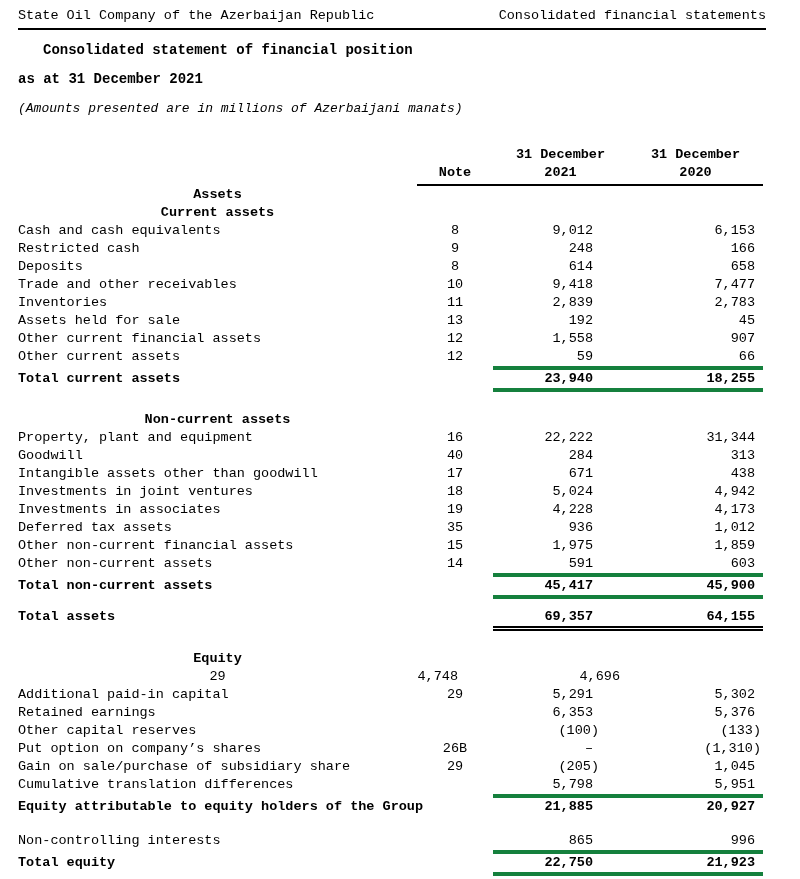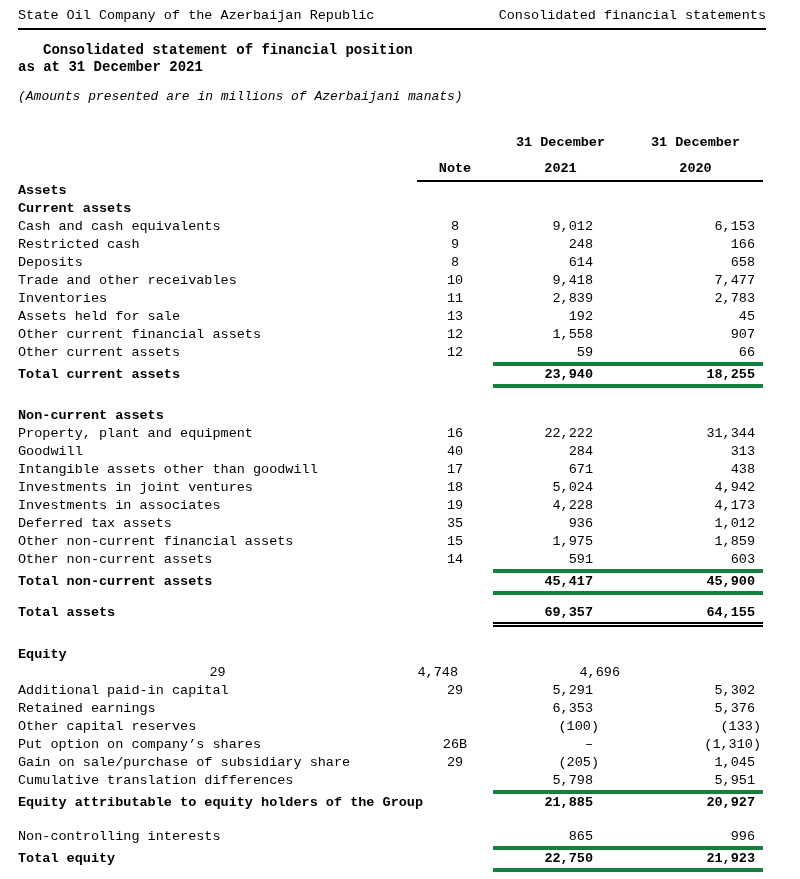--- a/index.html
+++ b/index.html
@@ -19,52 +19,51 @@
   .doc-header {
     display: flex;
     justify-content: space-between;
     align-items: flex-end;
     border-bottom: 2px solid #000;
     padding-bottom: 5px;
     width: 748px;
   }
   .doc-header .left, .doc-header .right { font-size: 13.5px; }
   .title-1 { font-weight: bold; font-size: 14px; margin-top: 12px; margin-left: 25px; }
-  .title-2 { font-weight: bold; font-size: 14px; margin-top: 1px; }
+  .title-2 { font-weight: bold; font-size: 14px; margin-top: 13px; }
   .amounts-note { font-style: italic; font-size: 13px; margin-top: 14px; }
 
   .fin-table { margin-top: 30px; width: 745px; }
   .thead {
     display: grid;
     grid-template-columns: 399px 76px 135px 135px;
   }
   .thead .hcell {
     font-weight: bold;
     text-align: center;
     display: flex;
     flex-direction: column;
     justify-content: flex-end;
     line-height: 18px;
     padding-bottom: 2px;
-    gap: 8px;
   }
   .thead .rule { border-bottom: 2px solid #000; }
 
   .row {
     display: grid;
     grid-template-columns: 399px 76px 135px 135px;
     line-height: 18px;
     min-height: 18px;
   }
   .row .lbl { text-align: left; white-space: nowrap; }
   .row .note { text-align: center; }
   .row .v { text-align: right; }
   .row .v1 { padding-right: 35px; text-align: right; }
   .row .v2 { padding-right: 8px; }
-  .row.section .lbl { font-weight: bold; }
+  .row.section .lbl { font-weight: bold; text-align: center; }
   .row.total .lbl, .row.total .v { font-weight: bold; }
   .row.line-single .v { border-bottom: 4px solid #15803d; }
   .row.line-double .v { border-bottom: 5px double #000; }
   .spacer { width: 745px; }
   span.paren { margin-right: -6px; }
 </style>
 </head>
 <body>
 
 <div class="page">

